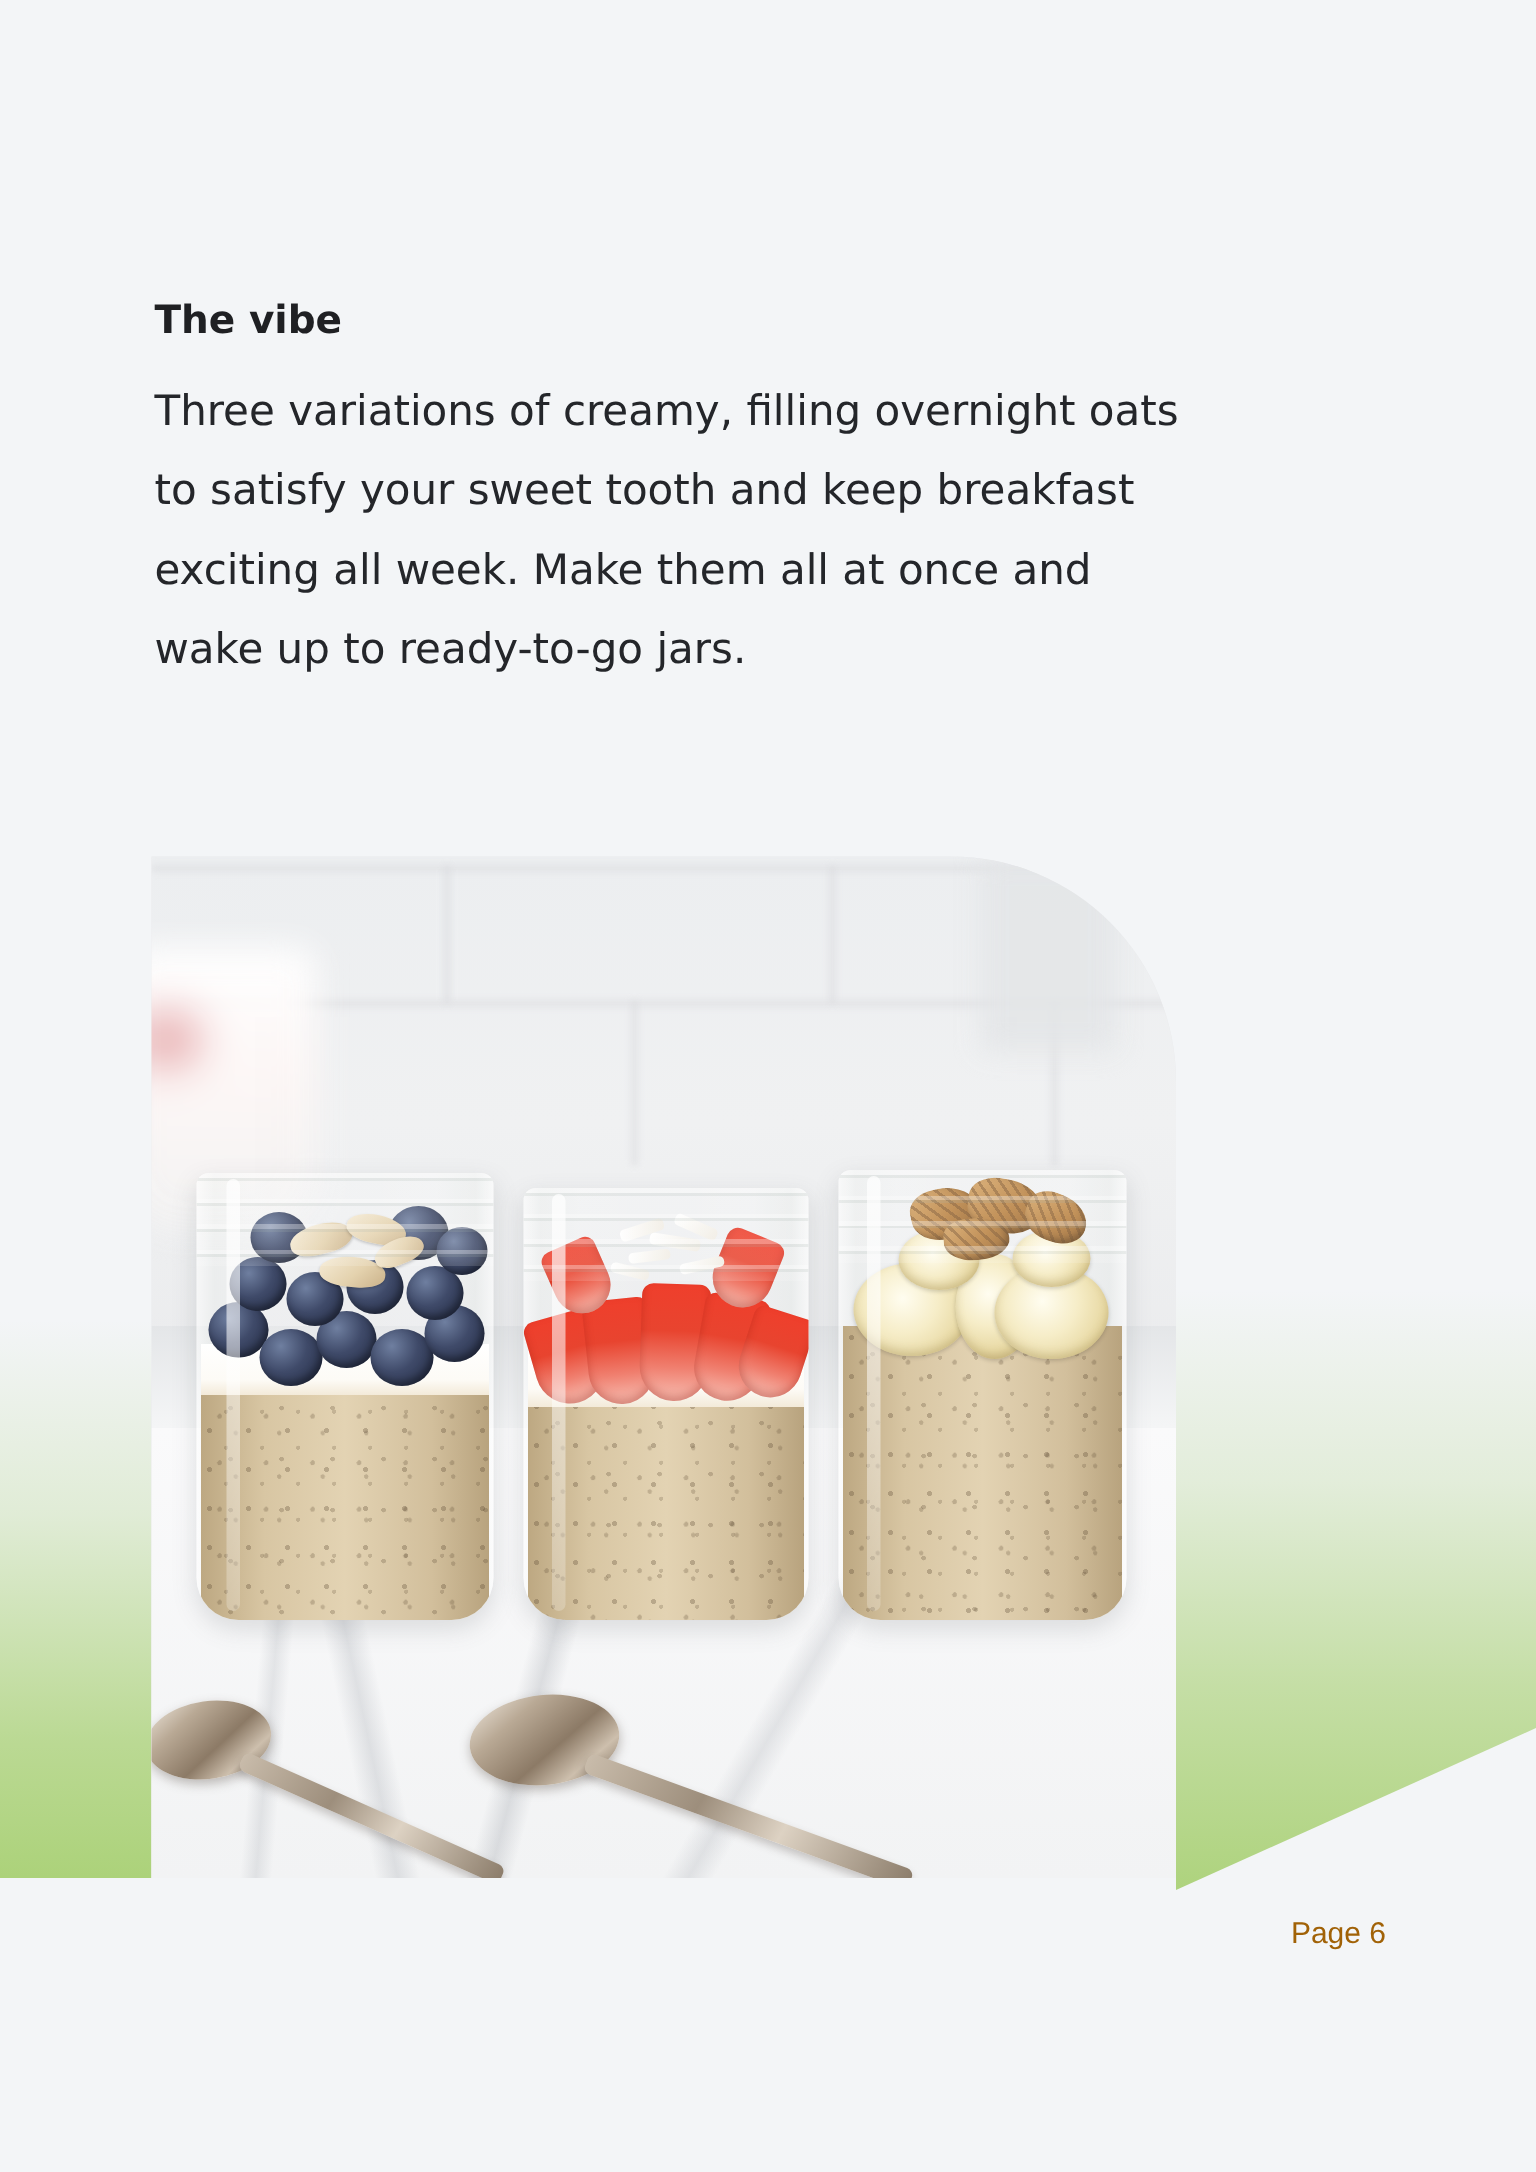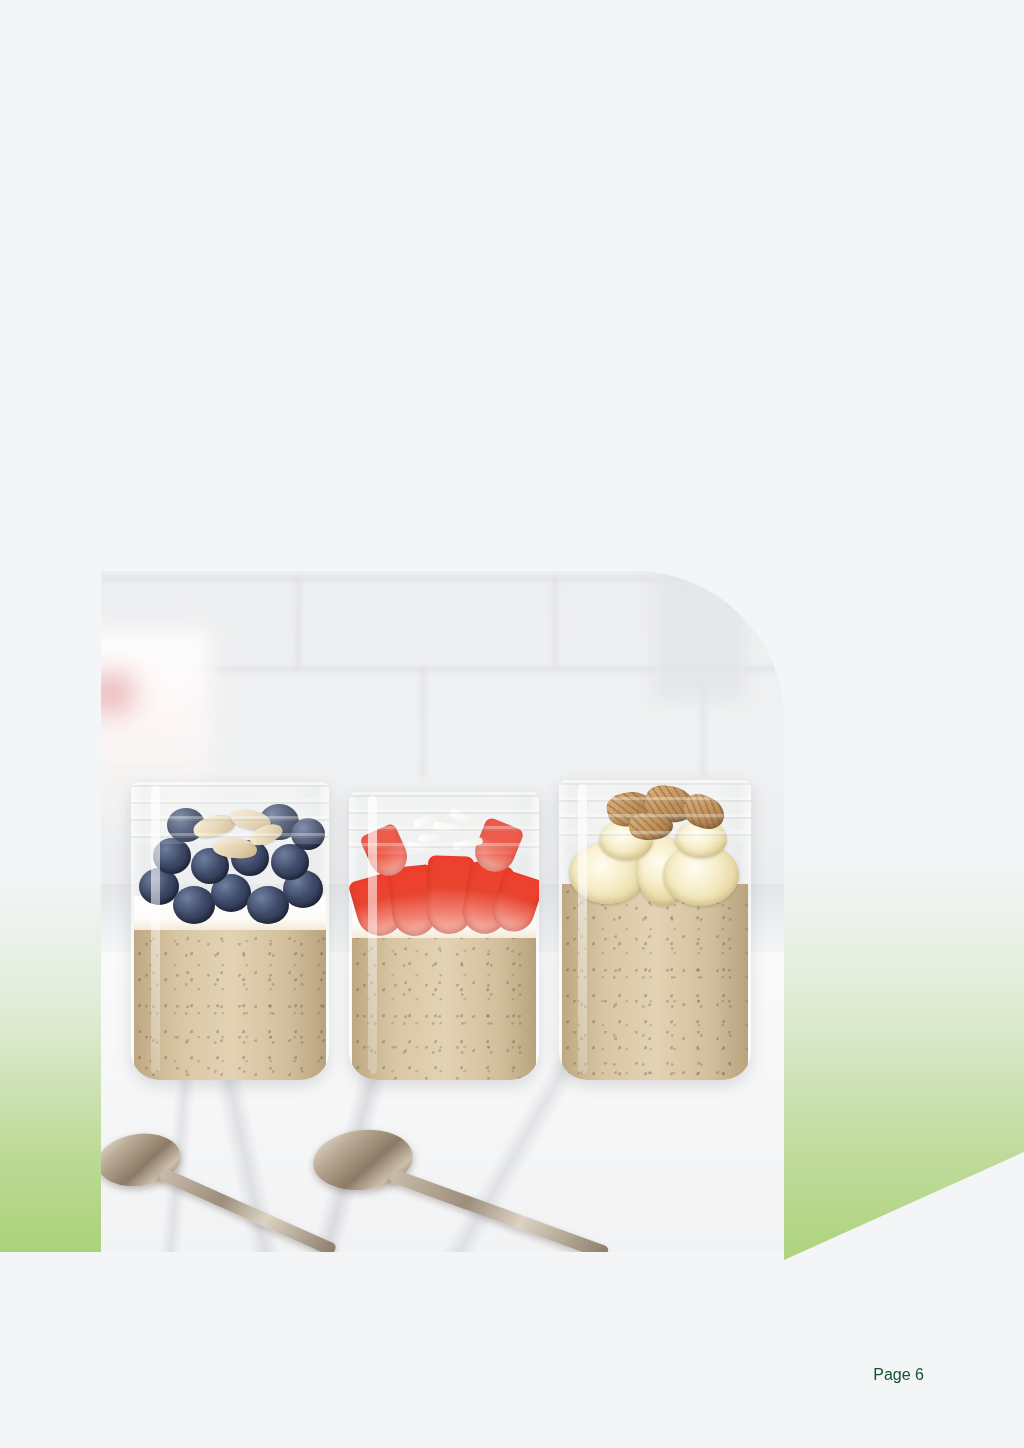--- a/index.html
+++ b/index.html
@@ -276,37 +276,39 @@
   }
   #spoonA .spoon-bowl { left: 0; top: 0; width: 84px; height: 52px; transform: rotate(-8deg); }
   #spoonA .spoon-handle { left: 64px; top: 33px; width: 190px; height: 13px; transform: rotate(24deg); transform-origin: left center; }
   #spoonB .spoon-bowl { left: 0; top: 0; width: 100px; height: 60px; transform: rotate(-6deg); }
   #spoonB .spoon-handle { left: 78px; top: 38px; width: 230px; height: 14px; transform: rotate(20deg); transform-origin: left center; }
 
   
   .page-number {
     position: absolute;
     right: 100px;
-    top: 1366px;
+    top: 1278px;
     font-family: "Liberation Sans", sans-serif;
-    font-size: 16px;
-    color: #14532d;
+    font-size: 20px;
+    color: #a16207;
     z-index: 6;
   }
 </style>
 </head>
 <body>
 
 <div class="page">
 
   <div class="deco-left"></div>
   <div class="deco-right"></div>
 
 
   <div class="copy">
+    <h2 class="copy-heading">The vibe</h2>
+    <p class="copy-body">Three variations of creamy, filling overnight oats to satisfy your sweet tooth and keep breakfast exciting all week. Make them all at once and wake up to ready-to-go jars.</p>
   </div>
 
   <div class="photo">
     <div class="photo-scene">
 
       <div class="bg-wall">
         <div class="tile-line tile-h1"></div>
         <div class="tile-line tile-h2"></div>
         <div class="tile-line tile-v1"></div>
         <div class="tile-line tile-v2"></div>

